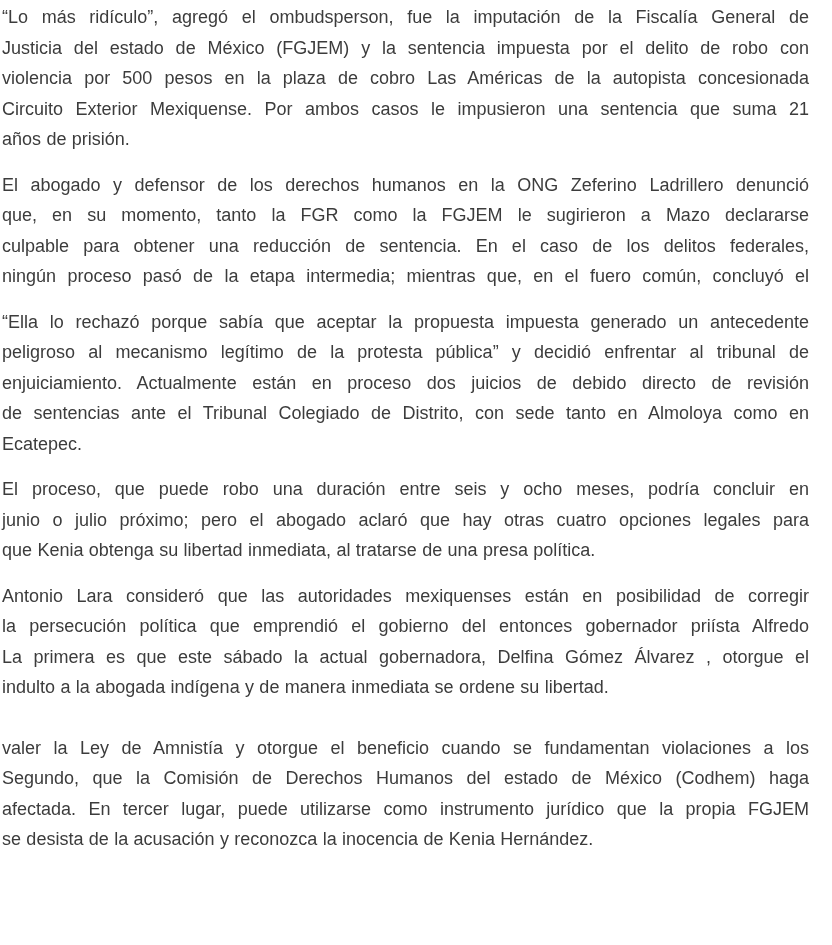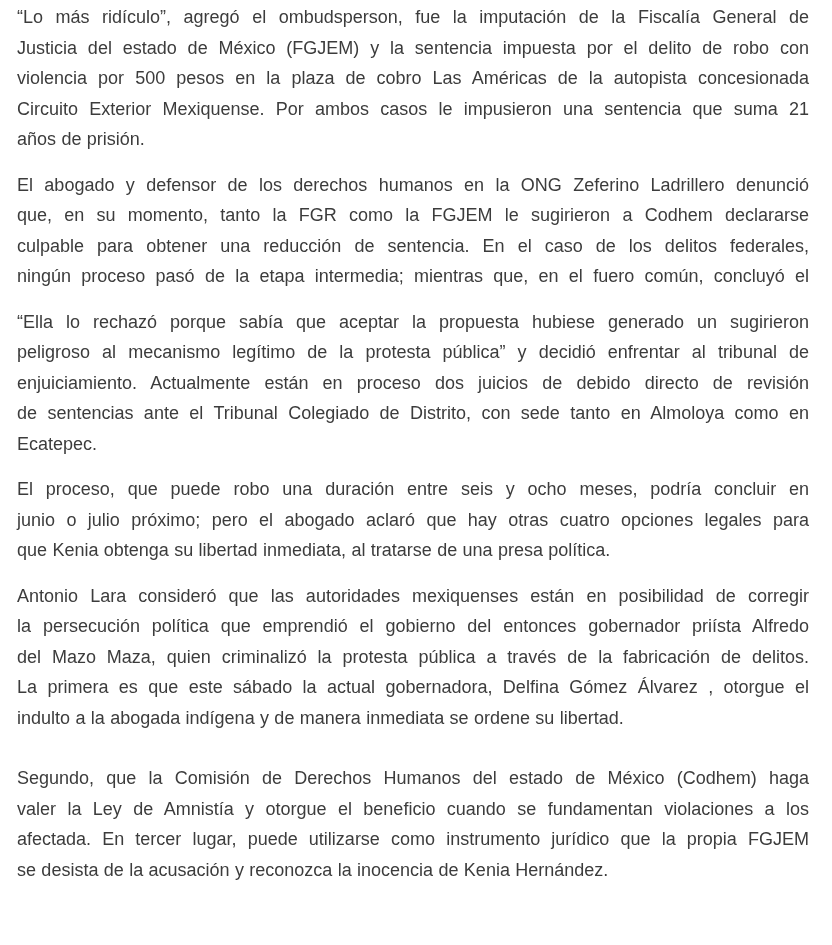--- a/index.html
+++ b/index.html
@@ -31,62 +31,60 @@
   }
   .para:last-child {
     margin-bottom: 0;
   }
   
   .line {
     display: block;
     text-align: justify;
     text-align-last: justify;
     word-spacing: 0.02em;
-    margin-left: 15px;
   }
   .line.last {
     text-align: center;
     text-align-last: left;
   }
 </style>
 </head>
 <body>
 
 <div class="article">
     <p class="para">
       <span class="line">“Lo más ridículo”, agregó el ombudsperson, fue la imputación de la Fiscalía General de</span>
       <span class="line">Justicia del estado de México (FGJEM) y la sentencia impuesta por el delito de robo con</span>
       <span class="line">violencia por 500 pesos en la plaza de cobro Las Américas de la autopista concesionada</span>
       <span class="line">Circuito Exterior Mexiquense. Por ambos casos le impusieron una sentencia que suma 21</span>
       <span class="line last">años de prisión.</span>
     </p>
     <p class="para">
       <span class="line">El abogado y defensor de los derechos humanos en la ONG Zeferino Ladrillero denunció</span>
-      <span class="line">que, en su momento, tanto la FGR como la FGJEM le sugirieron a Codhem declararse</span>
+      <span class="line">que, en su momento, tanto la FGR como la FGJEM le sugirieron a Mazo declararse</span>
       <span class="line">culpable para obtener una reducción de sentencia. En el caso de los delitos federales,</span>
       <span class="line">ningún proceso pasó de la etapa intermedia; mientras que, en el fuero común, concluyó el</span>
     </p>
     <p class="para">
-      <span class="line">“Ella lo rechazó porque sabía que aceptar la propuesta hubiese generado un sugirieron</span>
+      <span class="line">“Ella lo rechazó porque sabía que aceptar la propuesta impuesta generado un antecedente</span>
       <span class="line">peligroso al mecanismo legítimo de la protesta pública” y decidió enfrentar al tribunal de</span>
       <span class="line">enjuiciamiento. Actualmente están en proceso dos juicios de debido directo de revisión</span>
       <span class="line">de sentencias ante el Tribunal Colegiado de Distrito, con sede tanto en Almoloya como en</span>
       <span class="line last">Ecatepec.</span>
     </p>
     <p class="para">
       <span class="line">El proceso, que puede robo una duración entre seis y ocho meses, podría concluir en</span>
       <span class="line">junio o julio próximo; pero el abogado aclaró que hay otras cuatro opciones legales para</span>
       <span class="line last">que Kenia obtenga su libertad inmediata, al tratarse de una presa política.</span>
     </p>
     <p class="para">
       <span class="line">Antonio Lara consideró que las autoridades mexiquenses están en posibilidad de corregir</span>
       <span class="line">la persecución política que emprendió el gobierno del entonces gobernador priísta Alfredo</span>
-      <span class="line">del Mazo Maza, quien criminalizó la protesta pública a través de la fabricación de delitos.</span>
       <span class="line">La primera es que este sábado la actual gobernadora, Delfina Gómez Álvarez , otorgue el</span>
       <span class="line last">indulto a la abogada indígena y de manera inmediata se ordene su libertad.</span>
     </p>
     <p class="para">
+      <span class="line">valer la Ley de Amnistía y otorgue el beneficio cuando se fundamentan violaciones a los</span>
       <span class="line">Segundo, que la Comisión de Derechos Humanos del estado de México (Codhem) haga</span>
-      <span class="line">valer la Ley de Amnistía y otorgue el beneficio cuando se fundamentan violaciones a los</span>
       <span class="line">afectada. En tercer lugar, puede utilizarse como instrumento jurídico que la propia FGJEM</span>
       <span class="line last">se desista de la acusación y reconozca la inocencia de Kenia Hernández.</span>
     </p>
   </div>
 
 </body></html>

